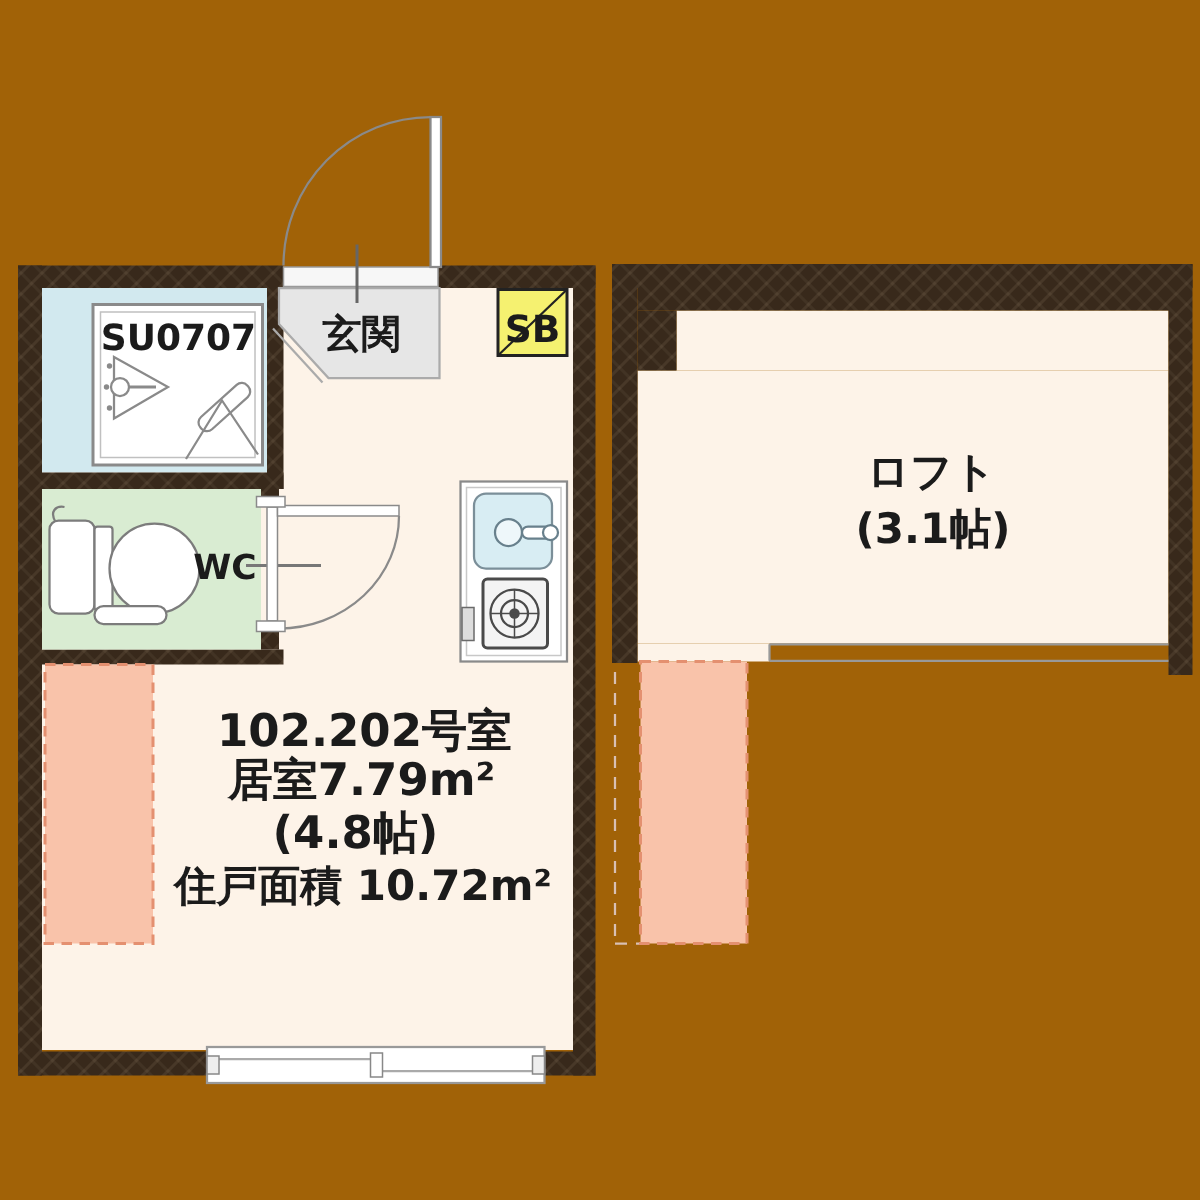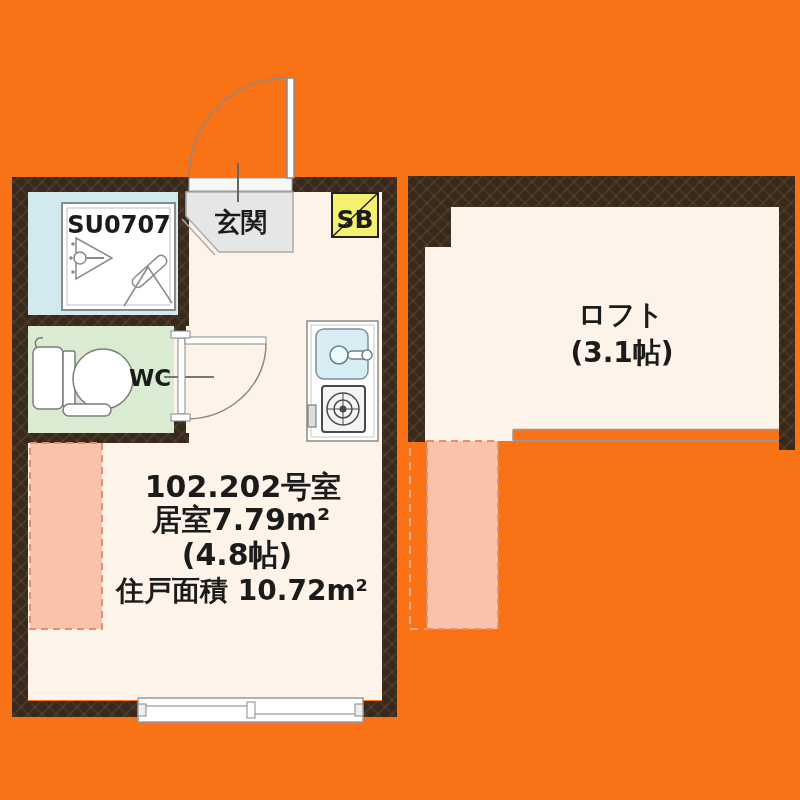--- a/index.html
+++ b/index.html
@@ -4,21 +4,21 @@
 <style>
   html, body {
     margin: 0;
     padding: 0;
     background: #ffffff;
   }
   .canvas {
     position: relative;
     width: 800px;
     height: 800px;
-    background: #f97316;
+    background: #a16207;
     overflow: hidden;
     font-family: "DejaVu Sans", "Liberation Sans", sans-serif;
     text-align: right;
   }
   svg text {
     font-family: "DejaVu Sans", "Liberation Sans", sans-serif;
     font-weight: bold;
     fill: #1b1b1b;
   }
 </style>

